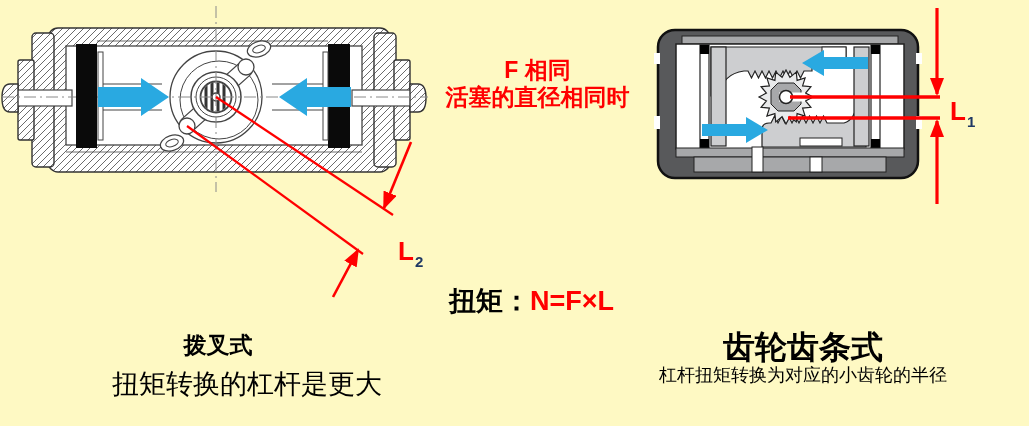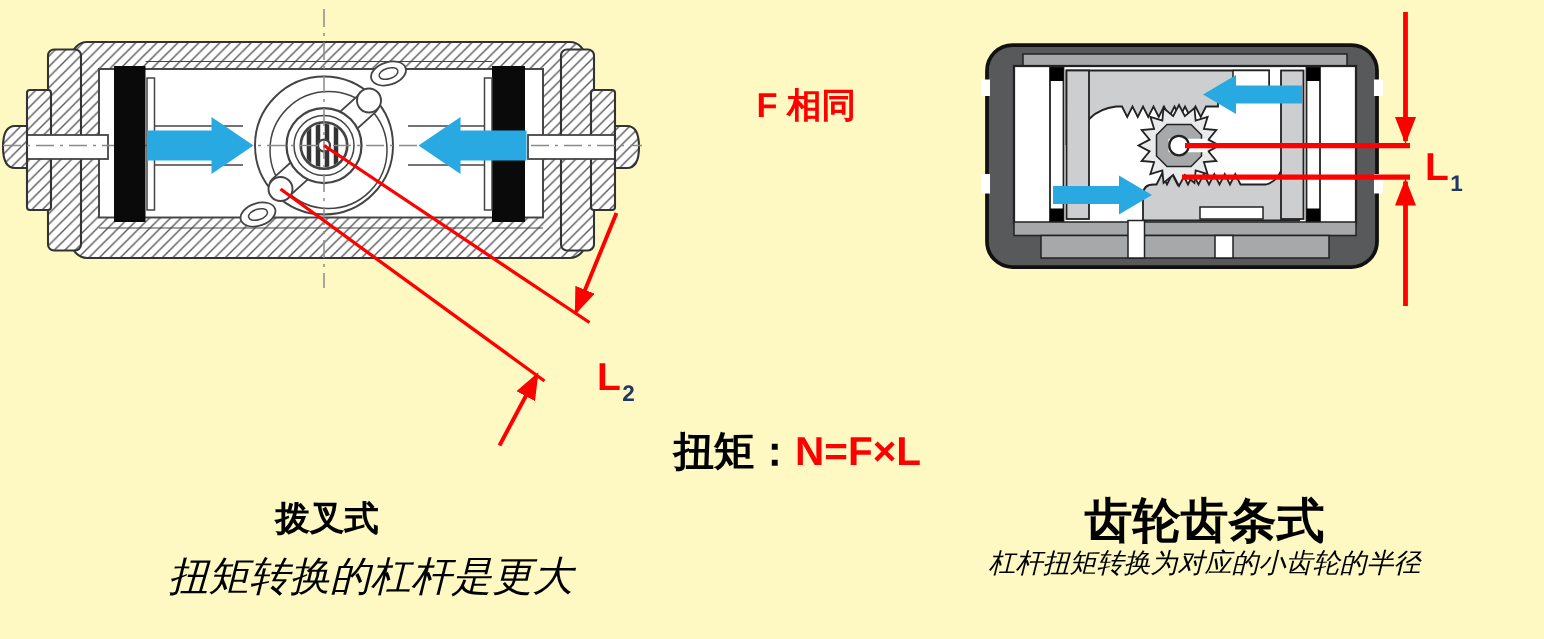--- a/index.html
+++ b/index.html
@@ -15,21 +15,21 @@
     position:relative;width:1029px;height:426px;background:#fef9c3;overflow:hidden;
     font-family:"Liberation Sans","DejaVu Sans",sans-serif;
   }
   #artwork{position:absolute;left:0;top:0;}
   .abs{position:absolute;white-space:nowrap;}
   .center{text-align:center;}
   .red-note{color:var(--annotation-red);font-weight:bold;font-size:23px;line-height:27px;}
   .formula{font-size:27px;font-weight:bold;color:#000;}
   .formula .fx{color:var(--annotation-red);}
   .fig-title{font-size:23px;font-weight:bold;color:#000;}
-  .fig-desc{font-size:27px;font-weight:normal;color:#000;font-style:italic;}
+  .fig-desc{font-size:27px;font-weight:normal;color:#000;}
   .lever-label{font-weight:bold;}
   .lever-label .letter{color:var(--annotation-red);font-size:26px;}
   .lever-label .sub{color:var(--subscript-dark);font-size:15px;position:relative;top:7px;left:1px;}
   
   .ln{stroke:#444;fill:none;}
   .wht{fill:#fff;stroke:#444;}
   .hatched{fill:url(#hatch);stroke:#333;stroke-width:1.4;}
   .blue-arrow{fill:var(--arrow-blue);}
   .red-ln{stroke:var(--annotation-red);fill:none;}
   .cl{stroke:#8a8a8a;stroke-width:1;stroke-dasharray:12 4 2 4;fill:none;}
@@ -187,20 +187,21 @@
     <g>
       <line x1="790" y1="97" x2="940" y2="97" class="red-ln" stroke-width="3.5"></line>
       <line x1="788" y1="118" x2="940" y2="118" class="red-ln" stroke-width="3.5"></line>
       <line x1="937" y1="8" x2="937" y2="94" class="red-ln" stroke-width="3.2" marker-end="url(#redarrow)"></line>
       <line x1="937" y1="204" x2="937" y2="121" class="red-ln" stroke-width="3.2" marker-end="url(#redarrow)"></line>
     </g>
   </svg>
 
   <div class="abs red-note center" style="left:425px;top:57px;width:225px;">
     <div>F 相同</div>
+    <div>活塞的直径相同时</div>
   </div>
 
   <div class="abs formula" style="left:449px;top:283px;">
     <span>扭矩：</span><span class="fx">N=F×L</span>
   </div>
 
   <div class="abs lever-label" style="left:398px;top:236px;">
     <span class="letter">L</span><span class="sub">2</span>
   </div>
 

